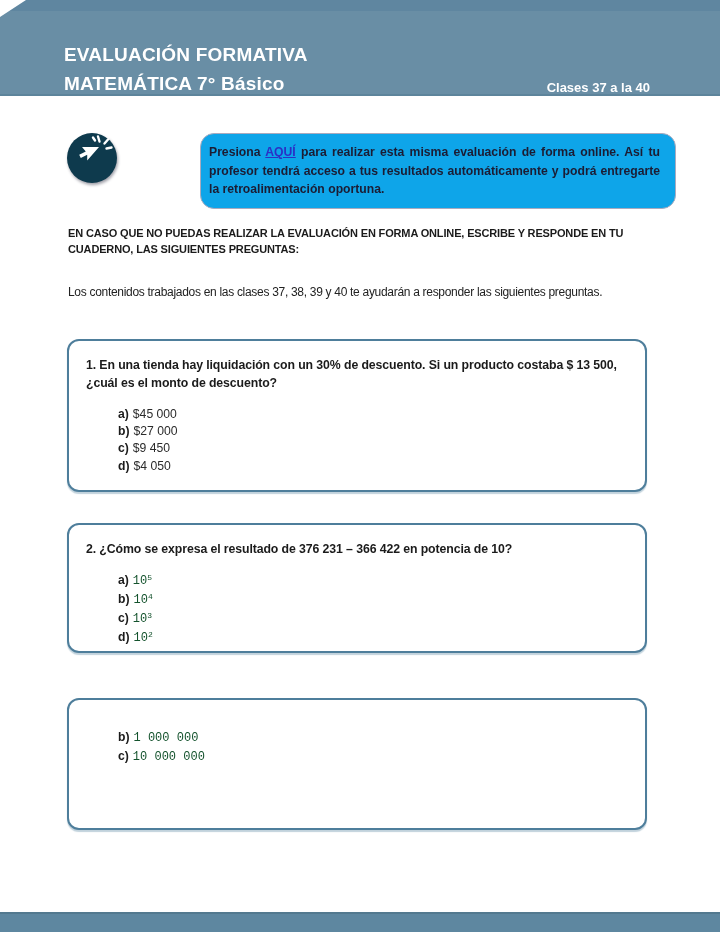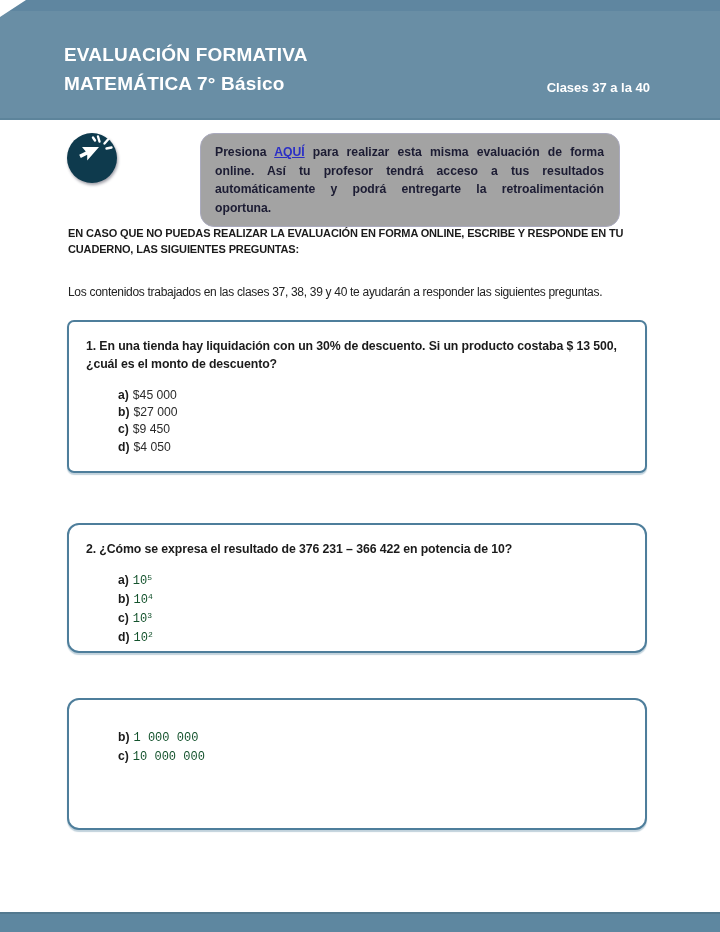--- a/index.html
+++ b/index.html
@@ -11,21 +11,21 @@
     height: 932px;
     background: #ffffff;
     overflow: hidden;
     margin: 0 auto;
   }
 
   
   .header-band {
     position: absolute;
     left: 0; top: 0;
-    width: 720px; height: 120px;
+    width: 720px; height: 96px;
     background: #698EA5;
     border-bottom: 2px solid #5d849b;
   }
   .header-band .top-stripe {
     position: absolute;
     left: 0; top: 0;
     width: 720px; height: 11px;
     background: #5F86A0;
   }
   .corner-notch {
@@ -57,26 +57,26 @@
     position: absolute;
     left: 66px; top: 132px;
     width: 53px; height: 53px;
     filter: drop-shadow(1.5px 2px 1.5px rgba(40,40,60,0.45));
   }
 
   
   .callout {
     position: absolute;
     left: 200px; top: 133px;
-    width: 420px;
+    width: 476px;
     min-height: 74px;
-    background: #a3a3a3;
+    background: #0ea5e9;
     border: 1.5px solid #AAAABE;
     border-radius: 14px;
-    padding: 9px 15px 9px 14px;
+    padding: 9px 15px 9px 8px;
   }
   .callout-text {
     font-size: 12.2px;
     font-weight: bold;
     color: #1C1C33;
     line-height: 1.52;
     text-align: justify;
   }
   .online-link {
     color: #2B2FC5;
@@ -108,21 +108,21 @@
   .qbox {
     position: absolute;
     left: 67px;
     width: 580px;
     background: #ffffff;
     border: 2px solid #4E7E9B;
     border-radius: 12px;
     box-shadow: 0 1.5px 1px rgba(78,126,155,0.35);
     padding: 15px 16px 12px 17px;
   }
-  .qbox-1 { top: 320px; height: 153px; border-radius: 7px; }
+  .qbox-1 { top: 339px; height: 153px; }
   .qbox-2 { top: 523px; height: 130px; }
   .qbox-3 { top: 698px; height: 132px; }
   .q-text {
     font-size: 12.3px;
     font-weight: bold;
     color: #1b1b1b;
     line-height: 1.5;
     letter-spacing: -0.1px;
   }
   .q-sup {

